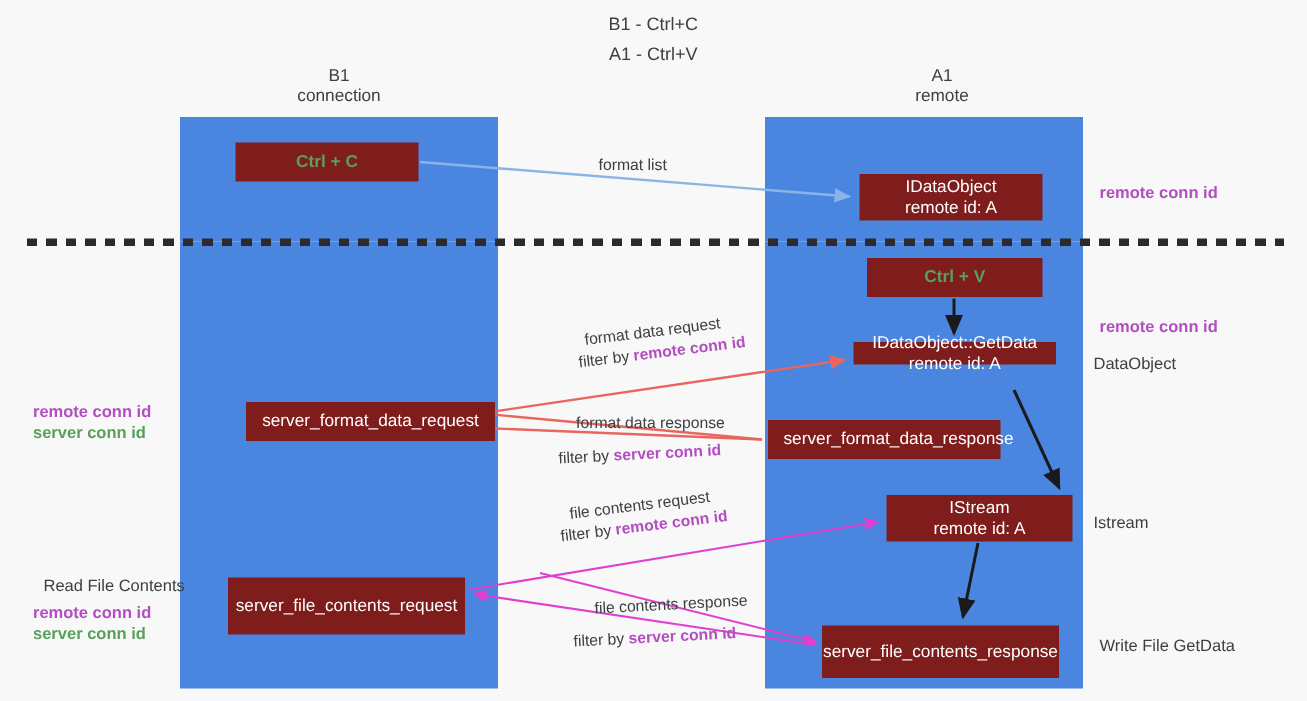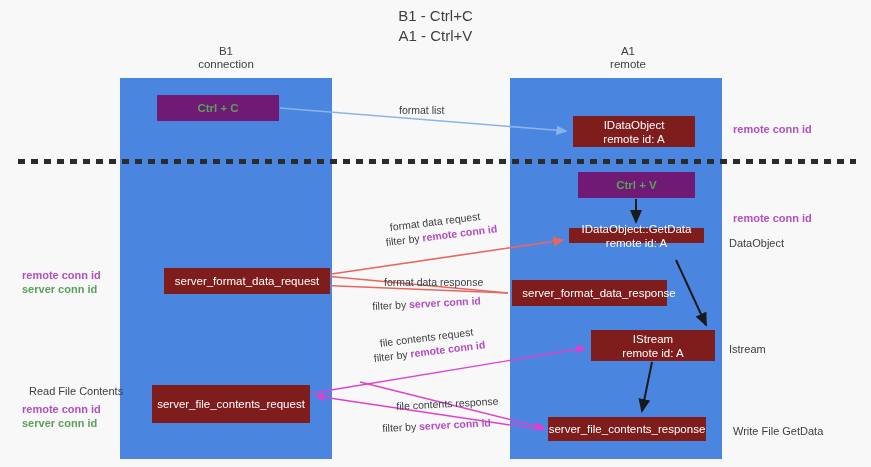--- a/index.html
+++ b/index.html
@@ -18,21 +18,21 @@
     width: 871px;
     height: 467px;
     background: #f8f8f8;
   }
   .abs { position: absolute; }
 
   
   #title {
     left: 0; top: 6px; width: 871px;
     text-align: center;
-    font-size: 15px;
+    font-size: 12px;
     color: #3c4043;
     line-height: 20px;
     white-space: pre-line;
   }
 
   
   .col-header {
     font-size: 11.5px;
     color: #3c4043;
     text-align: center;
@@ -65,32 +65,32 @@
     flex-direction: column;
     align-items: center;
     justify-content: center;
     color: #ffffff;
     font-size: 11.5px;
     line-height: 14px;
     text-align: center;
     white-space: pre-line;
     padding: 2px 4px;
   }
-  .node.green  { background: #701a75; }
+  .node.green  { background: #7f1d1d; }
   .node.orange { background: #7f1d1d; }
 
   #n-ctrlc   { left: 157px; top: 95px;  width: 122px; height: 26px; }
   #n-idata   { left: 573px; top: 116px; width: 122px; height: 31px; }
   #n-ctrlv   { left: 578px; top: 172px; width: 117px; height: 26px; }
   #n-getdata { left: 569px; top: 228px; width: 135px; height: 15px; }
   #n-sfdreq  { left: 164px; top: 268px; width: 166px; height: 26px; }
   #n-sfdres  { left: 512px; top: 280px; width: 155px; height: 26px; padding-left: 23px; }
   #n-istream { left: 591px; top: 330px; width: 124px; height: 31px; }
   #n-sfcreq  { left: 152px; top: 385px; width: 158px; height: 38px; }
-  #n-sfcres  { left: 548px; top: 417px; width: 158px; height: 24px; }
+  #n-sfcres  { left: 548px; top: 417px; width: 158px; height: 35px; }
 
   
   .side-note {
     font-size: 11px;
     line-height: 14px;
     color: #3c4043;
   }
   .purple { color: #b24ec0; font-weight: bold; }
   .green  { color: #59a059; font-weight: bold; }
   .plain  { color: #3c4043; }

